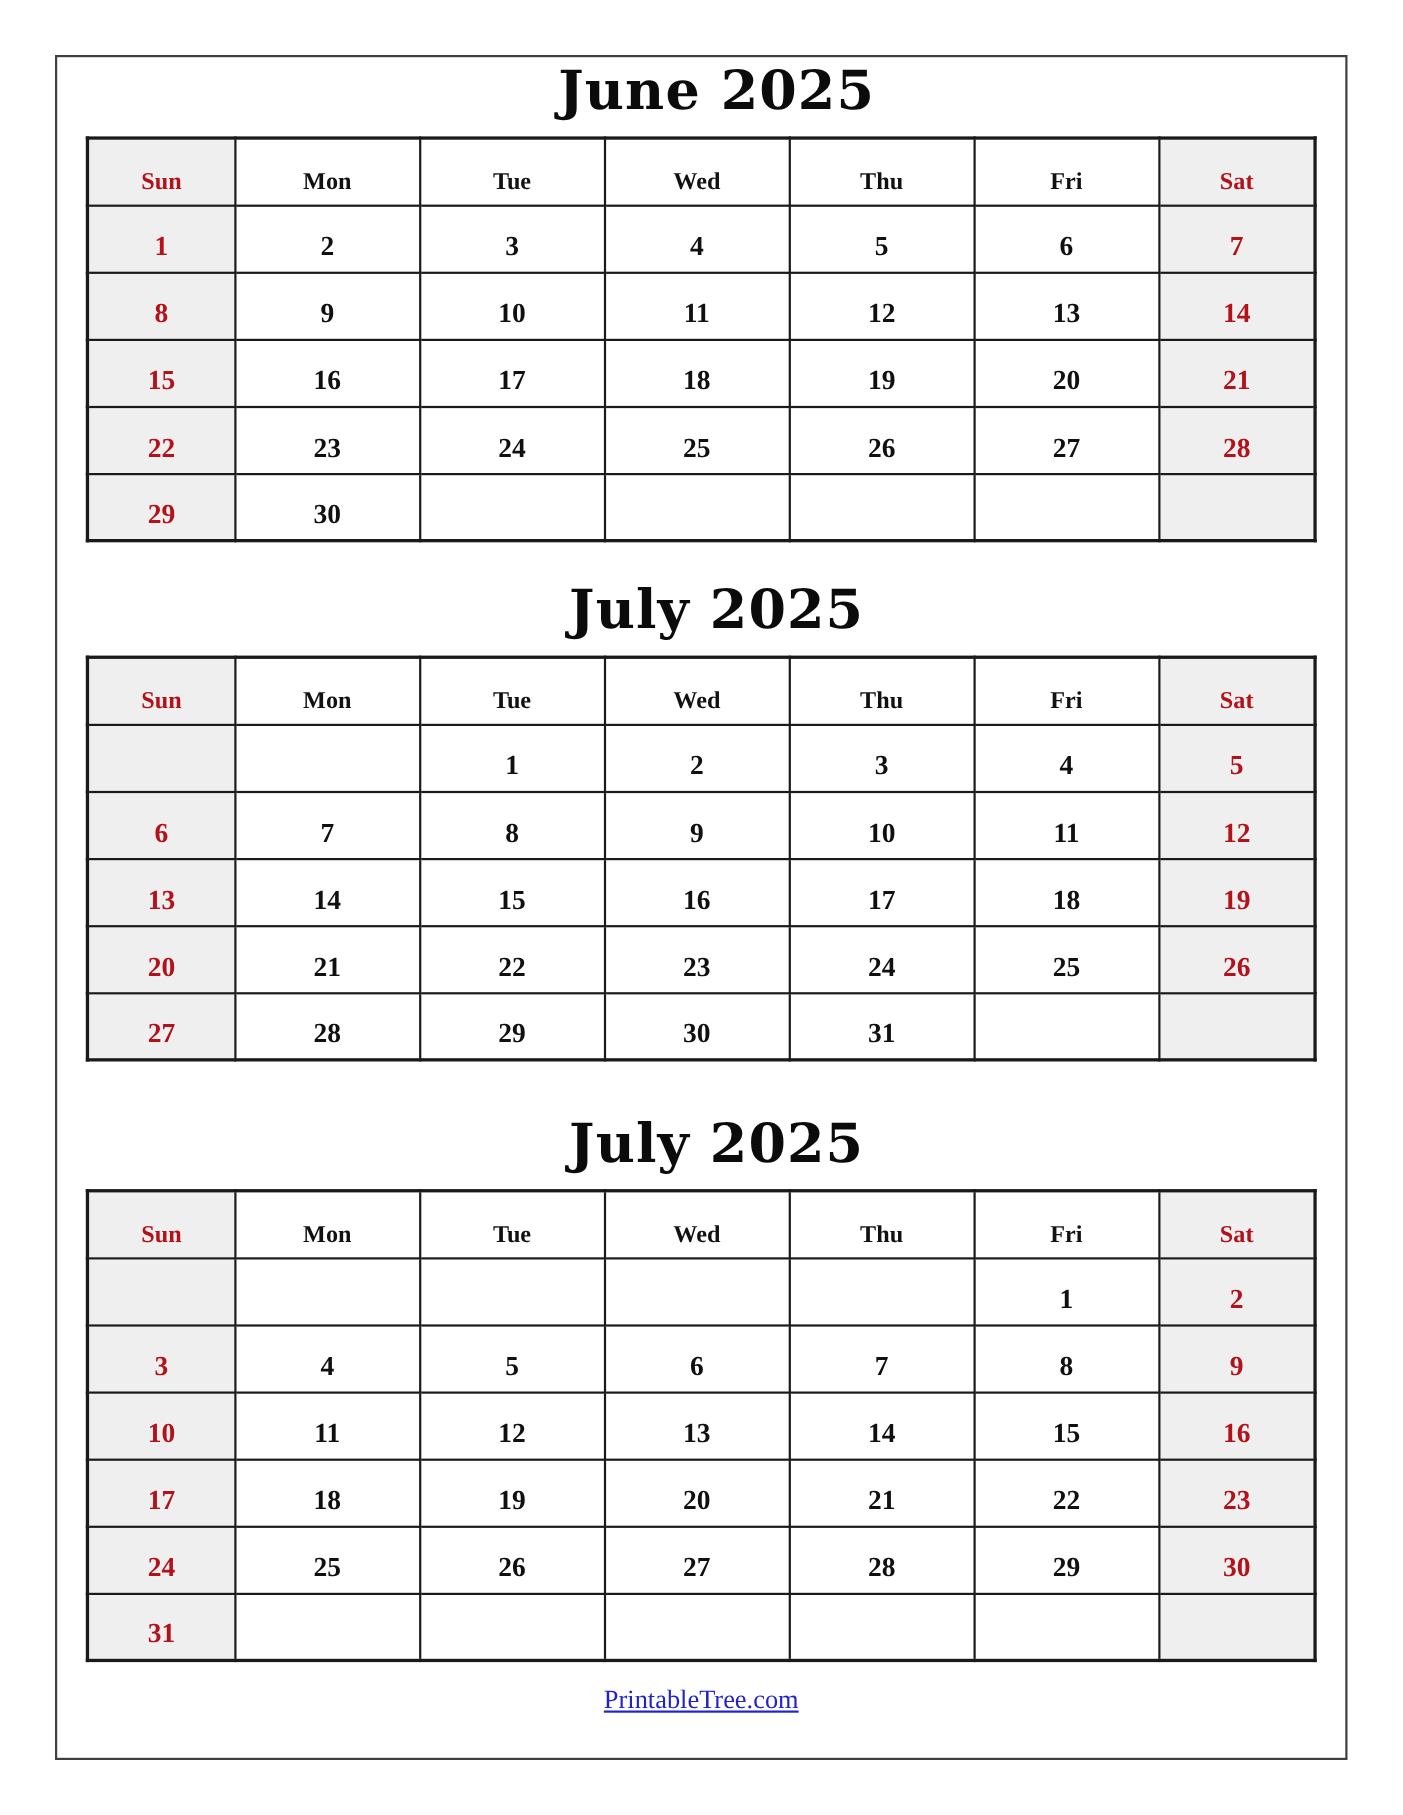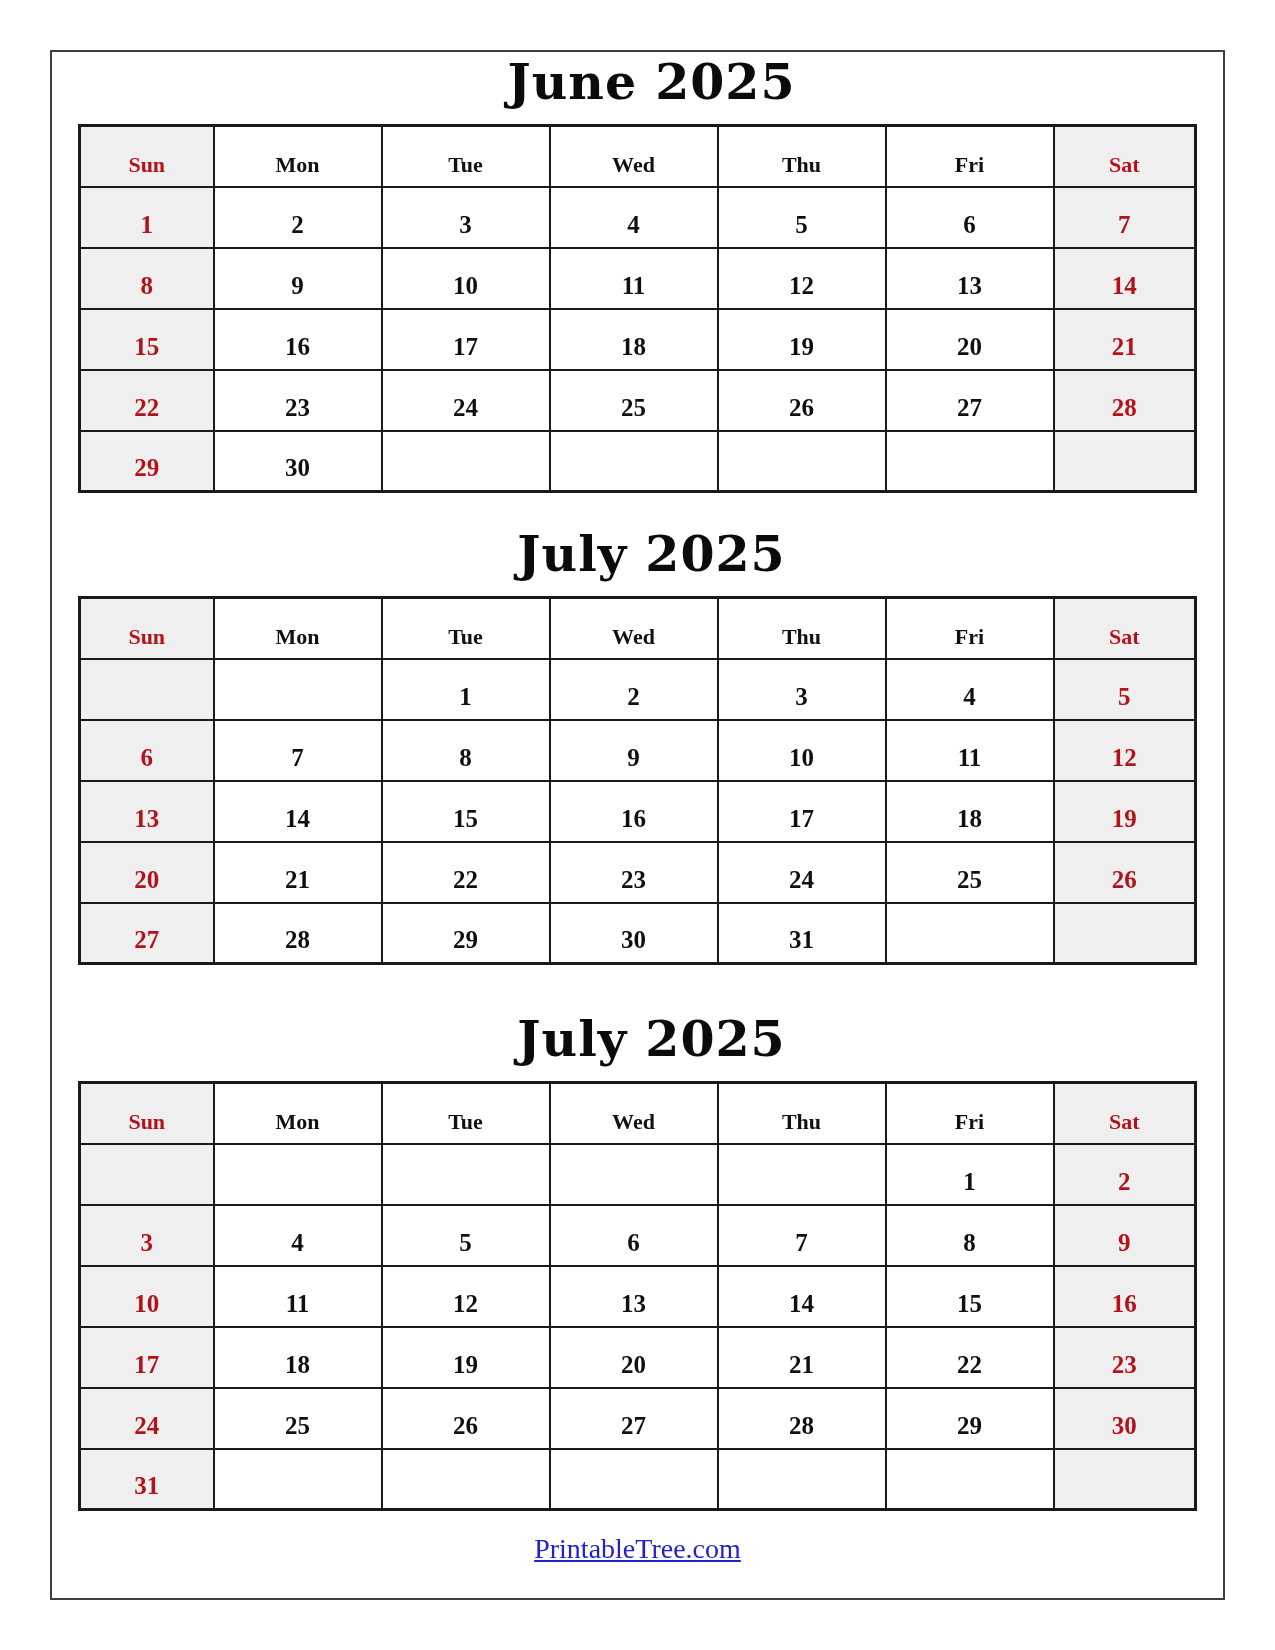--- a/index.html
+++ b/index.html
@@ -64,21 +64,21 @@
   table.cal .weekend{
     background:var(--weekend-bg);
     color:var(--accent-red);
   }
   .footer{
     text-align:center;
     margin-top:22px;
   }
   .footer a{
     font-family:"Liberation Serif", serif;
-    font-size:28px;
+    font-size:24px;
     color:var(--link-blue);
     text-decoration:underline;
     cursor:pointer;
   }
 </style>
 </head>
 <body>
 
 <div class="page-frame">
 

